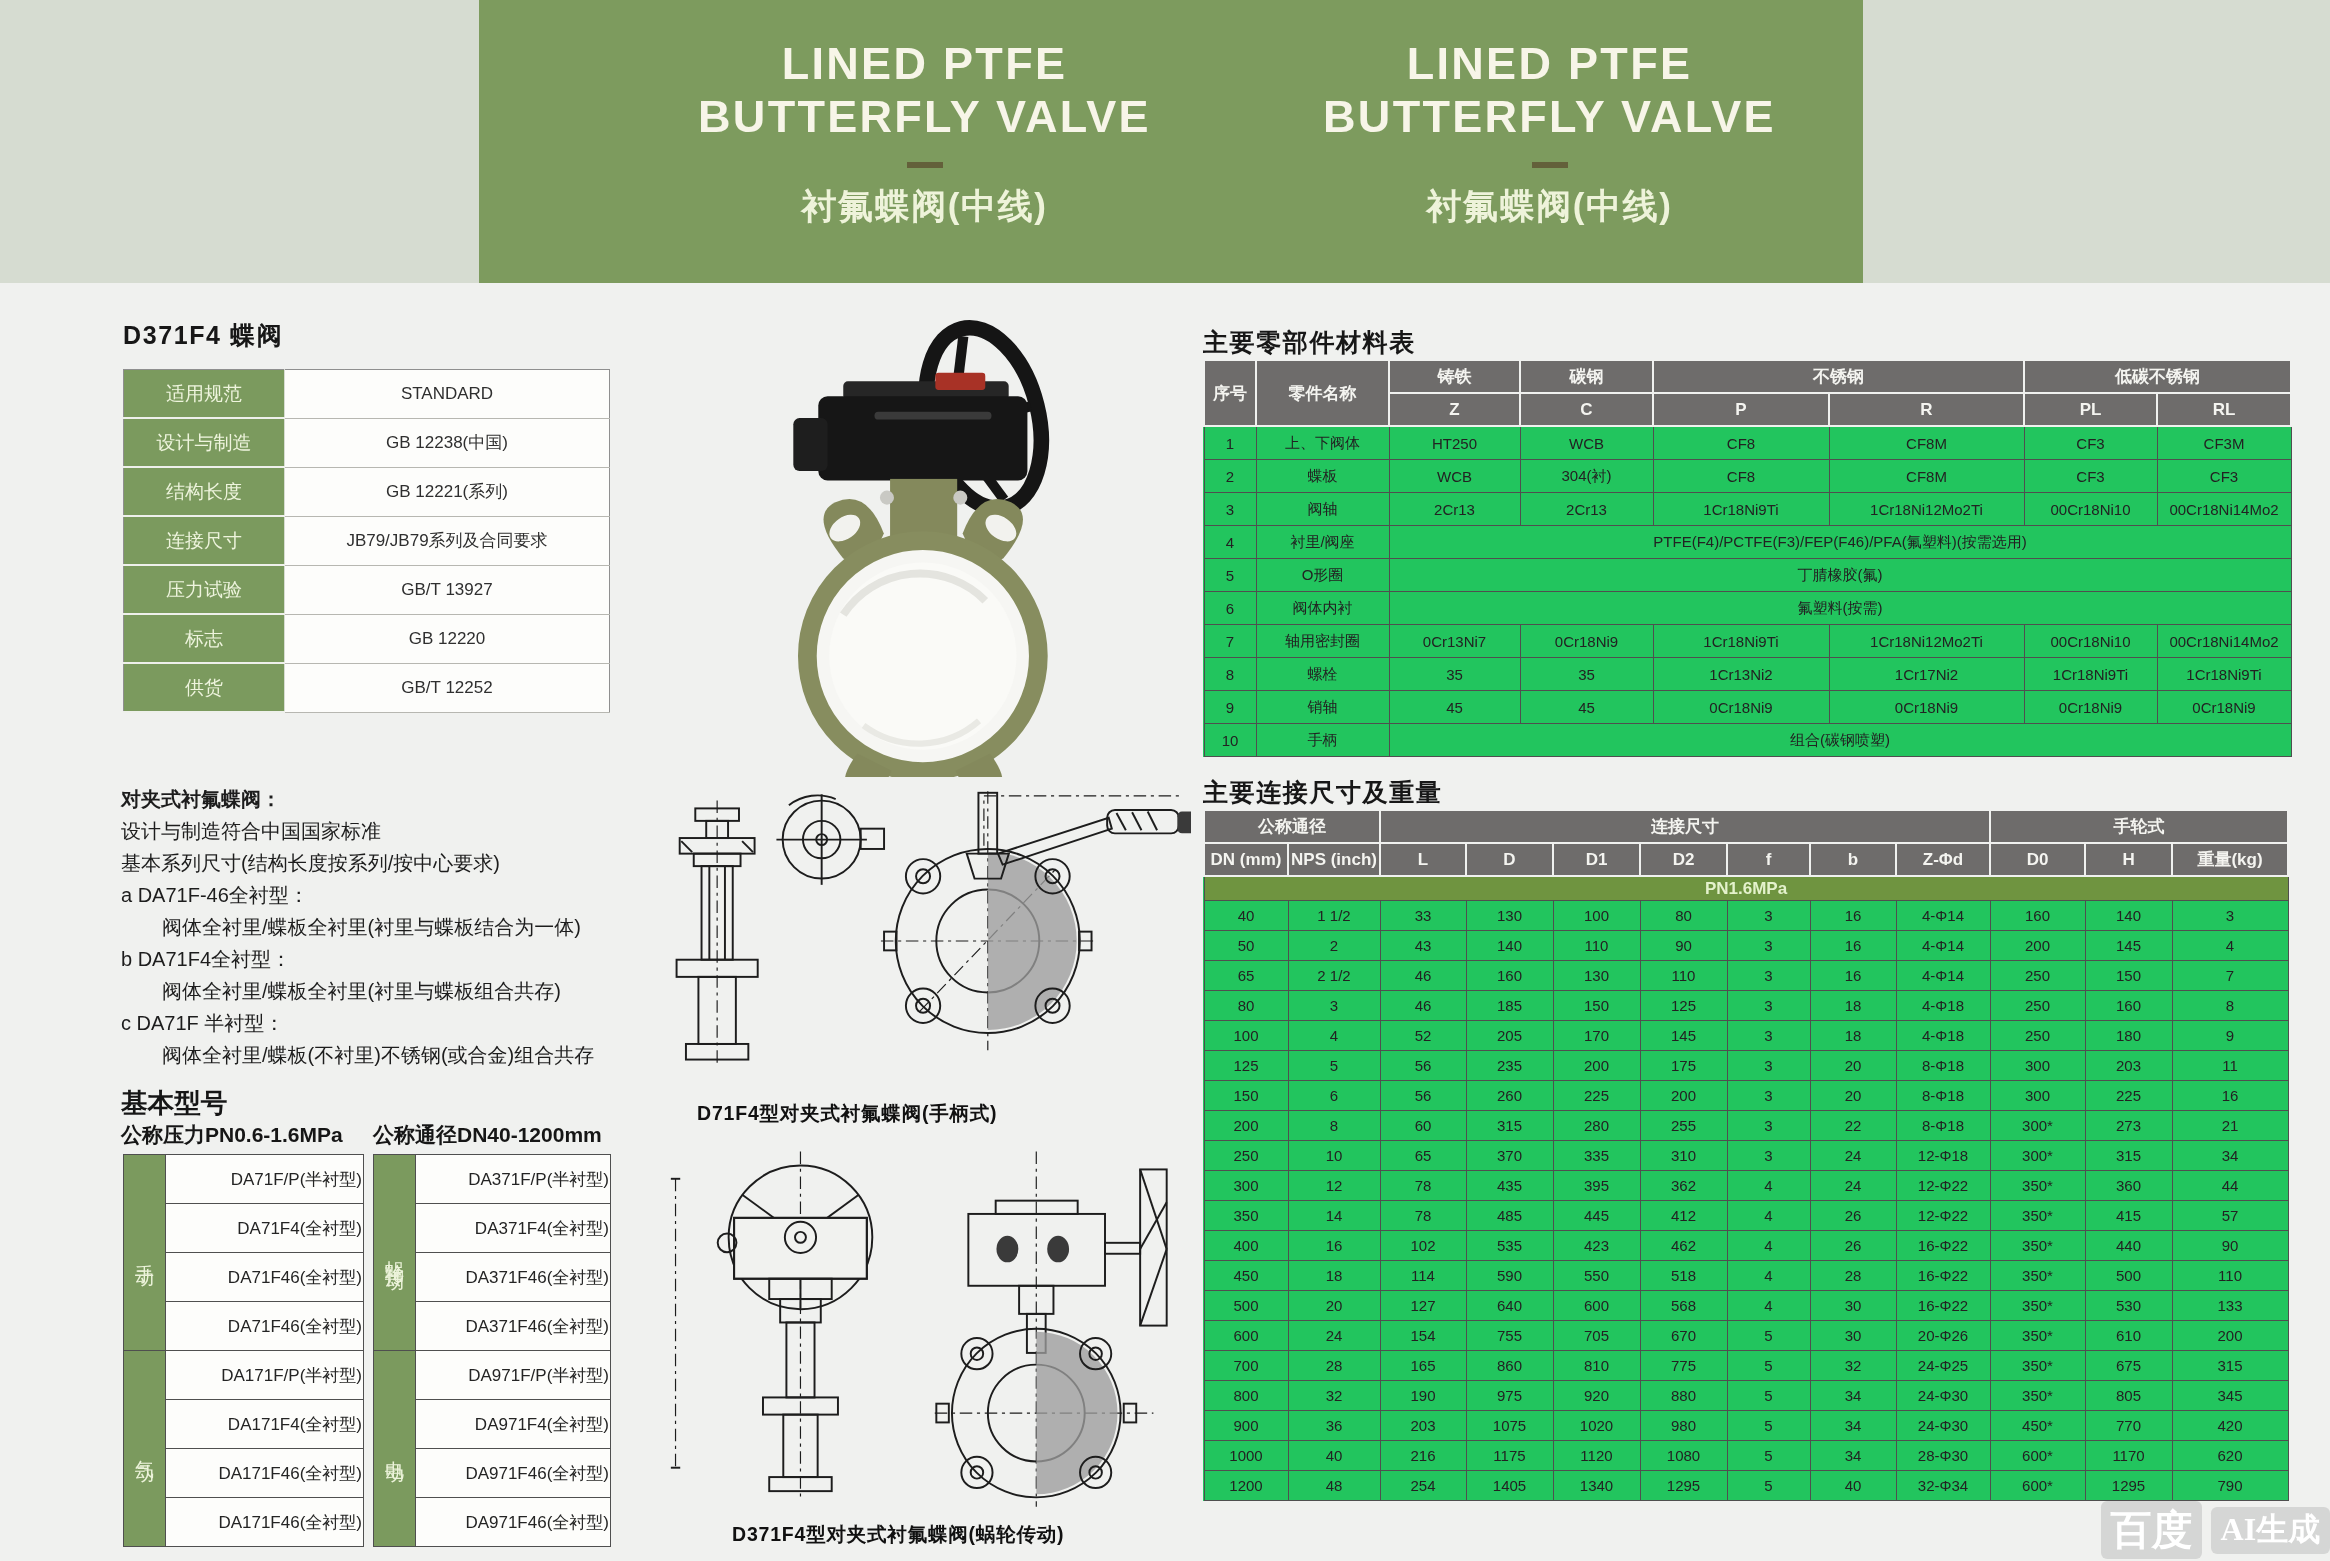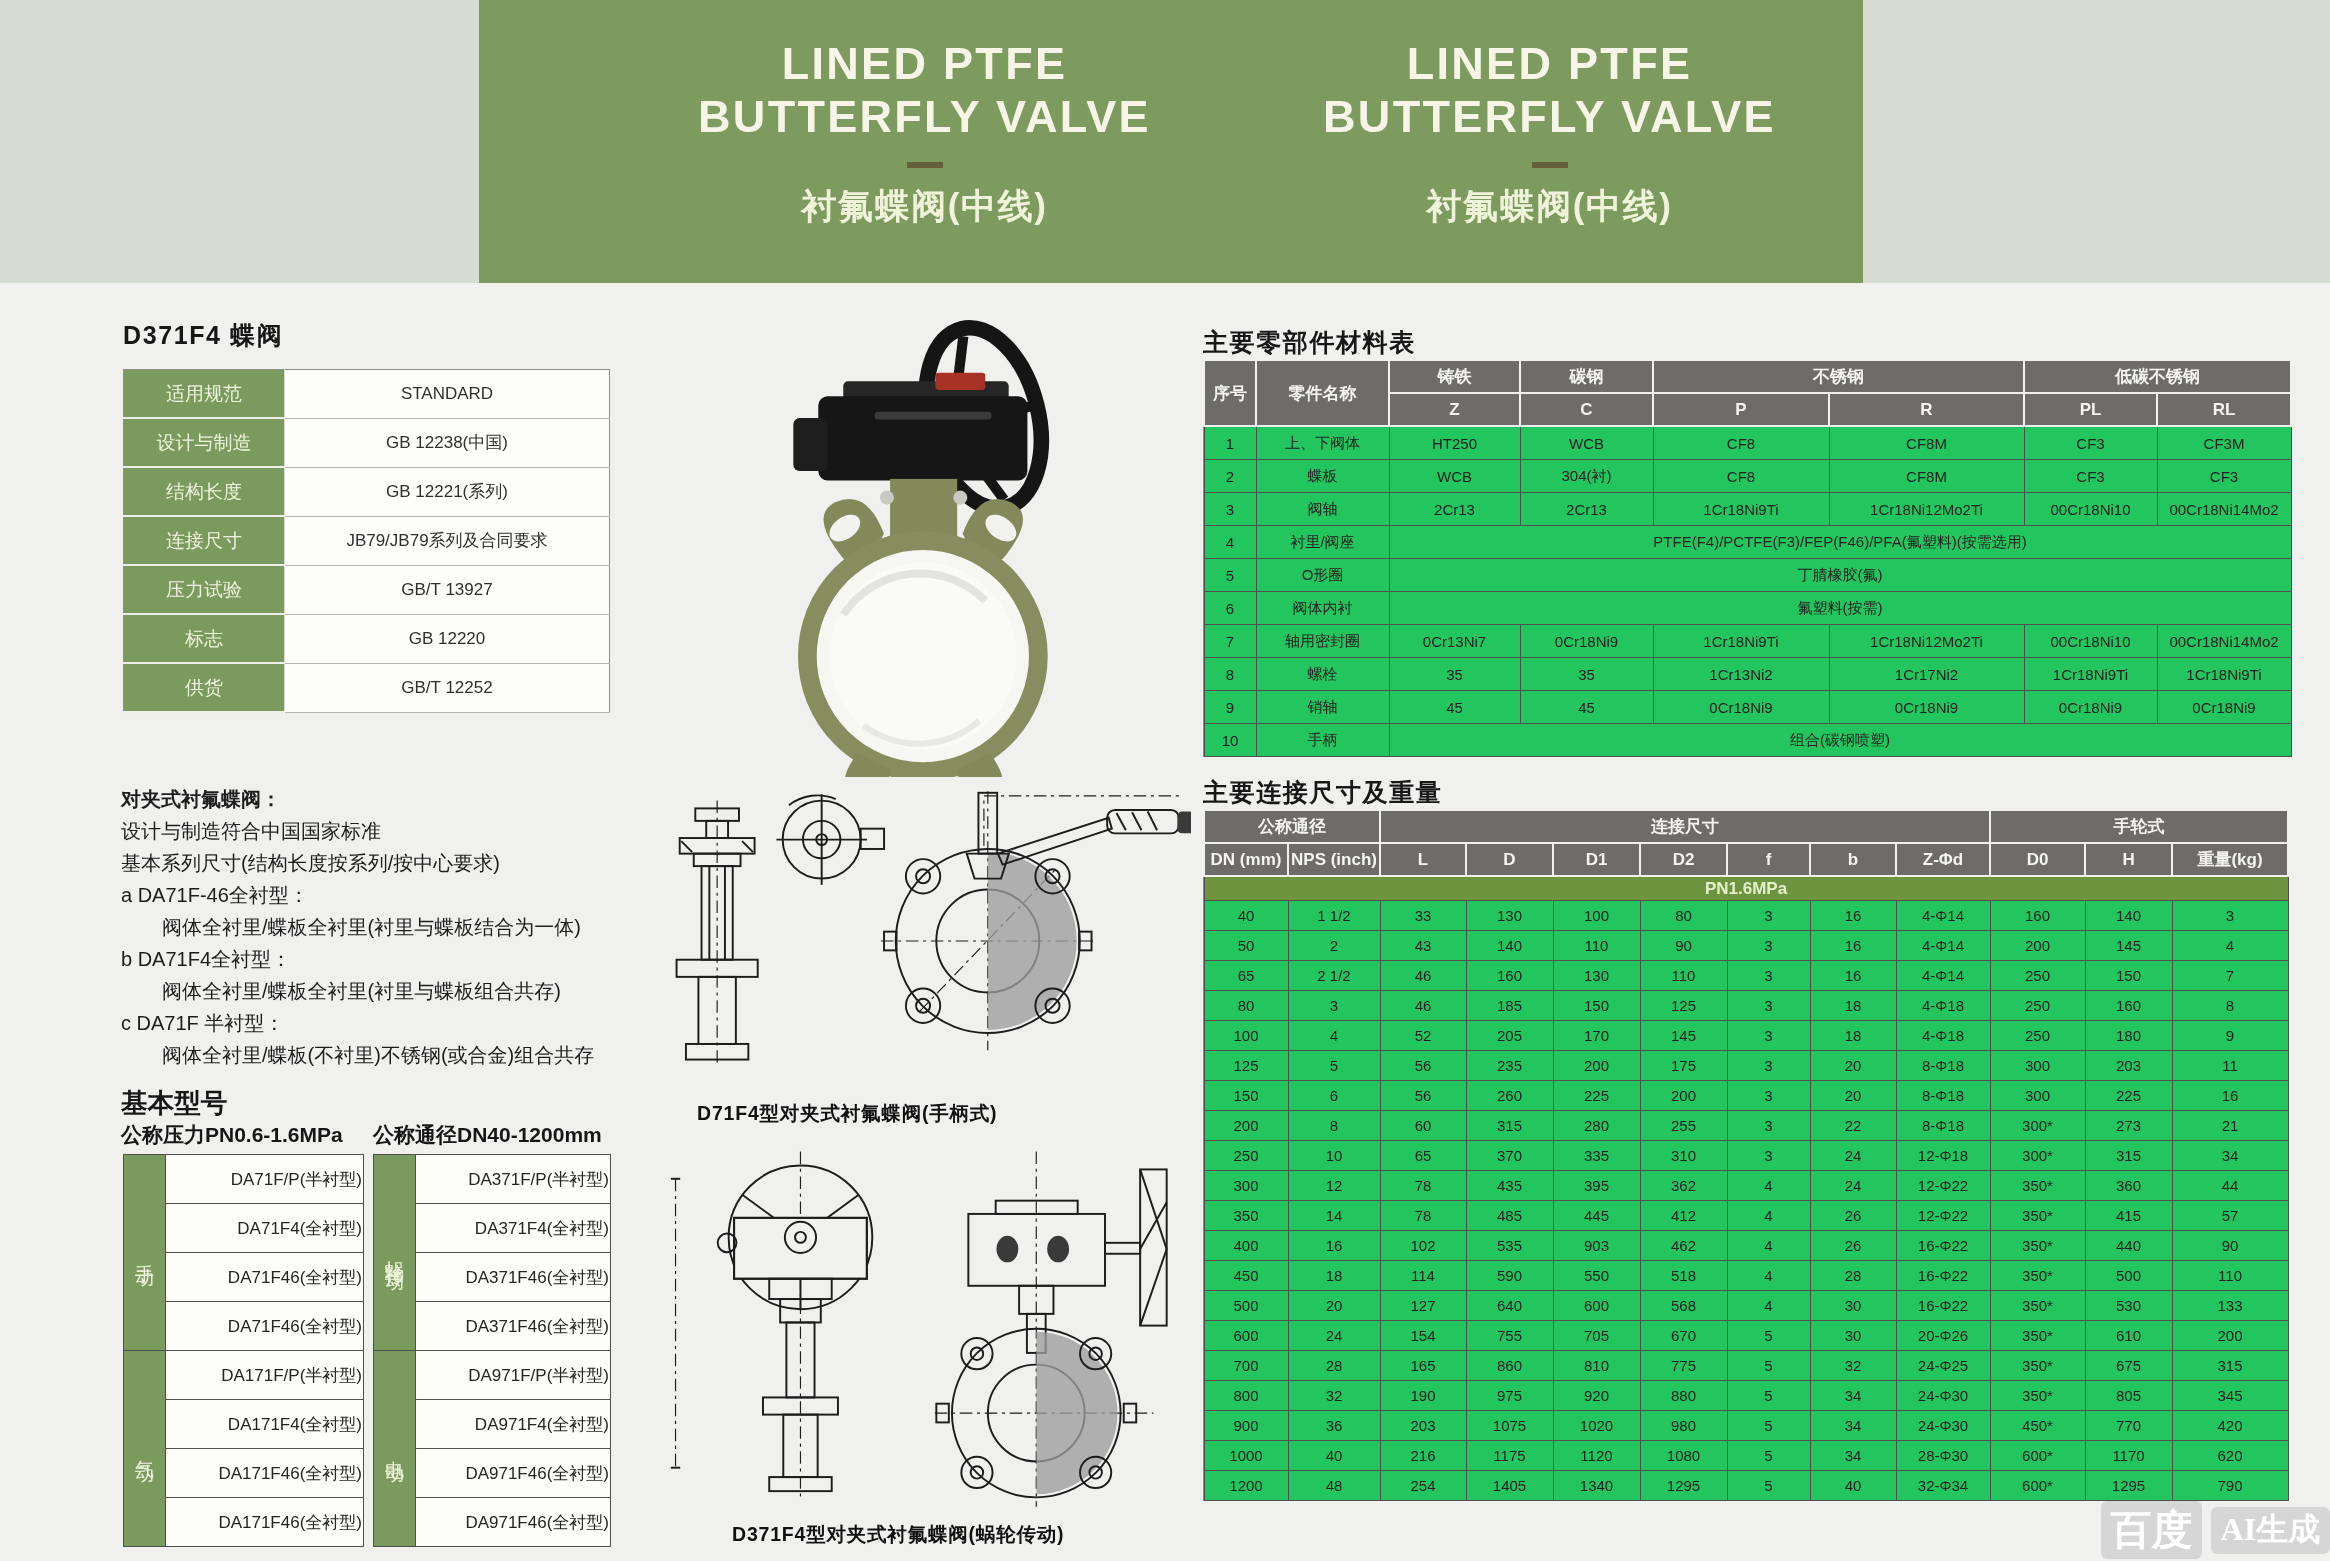--- a/index.html
+++ b/index.html
@@ -657,21 +657,21 @@
           <td>12-Φ22</td>
           <td>350*</td>
           <td>415</td>
           <td>57</td>
         </tr>
         <tr>
           <td>400</td>
           <td>16</td>
           <td>102</td>
           <td>535</td>
-          <td>903</td>
+          <td>423</td>
           <td>462</td>
           <td>4</td>
           <td>26</td>
           <td>16-Φ22</td>
           <td>350*</td>
           <td>440</td>
           <td>90</td>
         </tr>
         <tr>
           <td>450</td>

